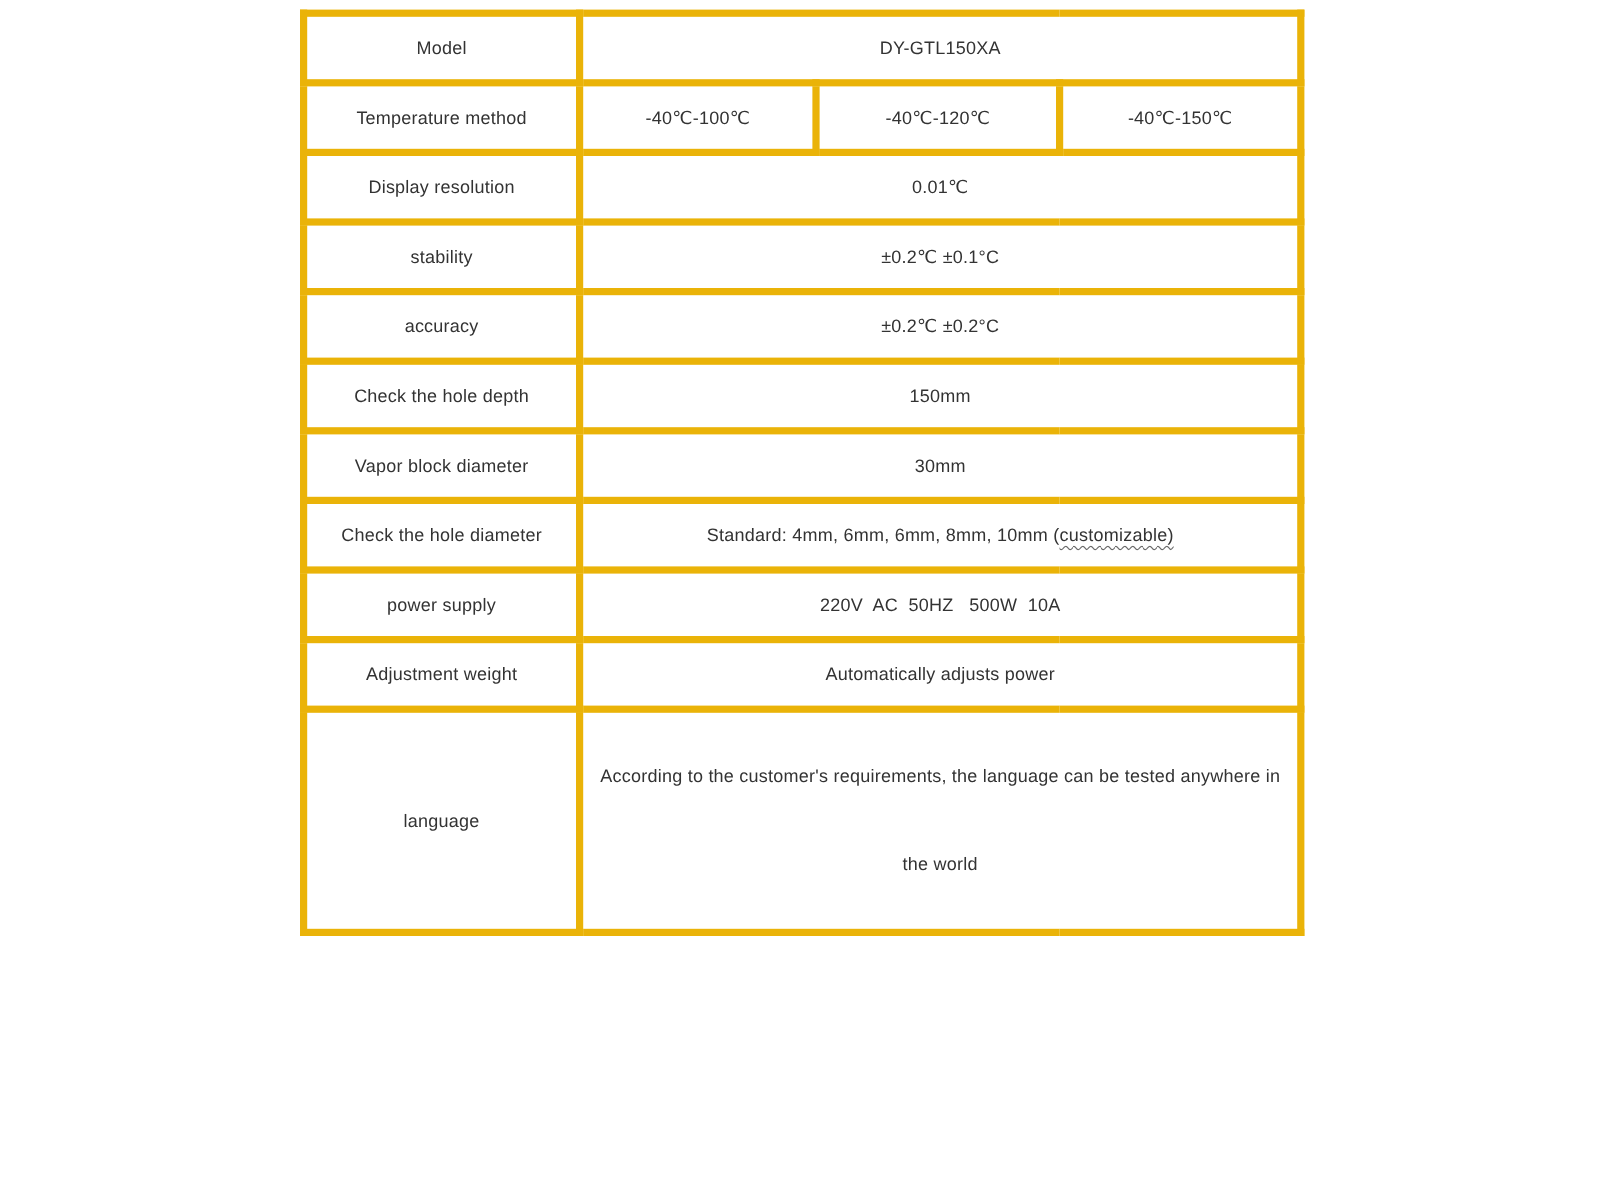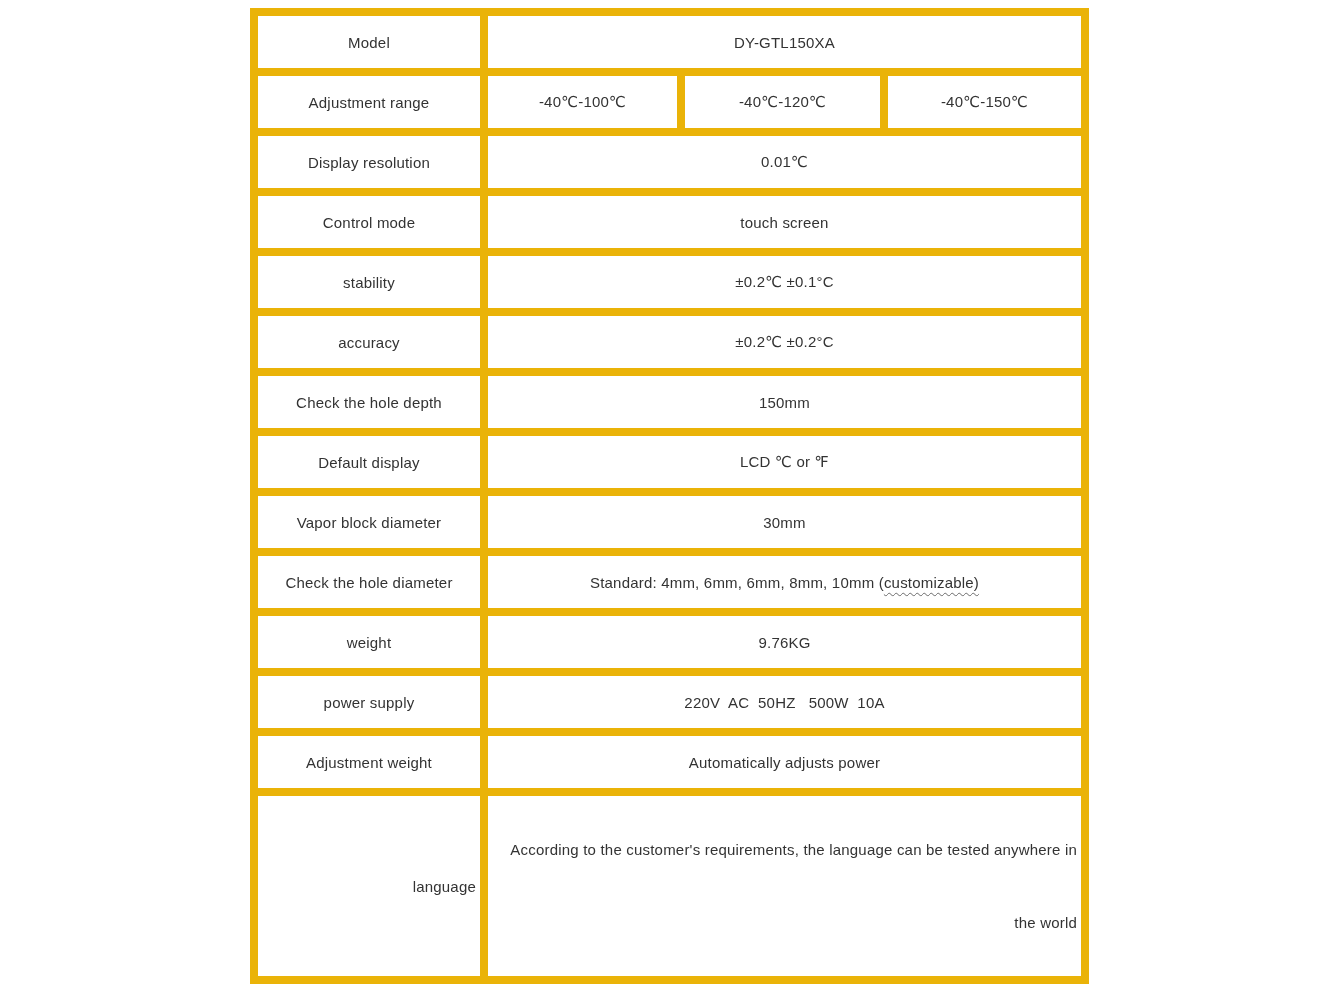--- a/index.html
+++ b/index.html
@@ -23,32 +23,32 @@
     left: 250px;
     top: 8px;
   }
   table.spec {
     border-collapse: collapse;
     table-layout: fixed;
     width: 831px;
     background: #ffffff;
   }
   table.spec td {
-    border: 8px solid #eab308;
+    border: 6px solid #eab308;
     text-align: center;
     vertical-align: middle;
     font-size: 15px;
     height: 52px;
     padding: 0 4px;
     white-space: pre-wrap;
     letter-spacing: 0.2px;
   }
   td.label-cell { }
   td.value-cell { }
-  tr.row-language td { height: 93px; text-align: right; }
+  tr.row-language td { height: 93px; }
   tr.row-language .line { line-height: 39px; }
   .small-text { font-size: 13.5px; }
   .wavy {
     text-decoration-line: underline;
     text-decoration-style: wavy;
     text-decoration-color: #6b6b6b;
     text-decoration-thickness: 1px;
     text-underline-offset: 4px;
   }
 </style>
@@ -63,60 +63,48 @@
         <col style="width:197px">
         <col style="width:203px">
         <col style="width:201px">
       </colgroup>
       <tbody>
         <tr>
           <td class="label-cell">Model</td>
           <td class="value-cell" colspan="3">DY-GTL150XA</td>
         </tr>
         <tr>
-          <td class="label-cell">Adjustment range</td>
+          <td class="label-cell">Temperature method</td>
           <td class="value-cell">-40℃-100℃</td>
           <td class="value-cell">-40℃-120℃</td>
           <td class="value-cell">-40℃-150℃</td>
         </tr>
         <tr>
           <td class="label-cell">Display resolution</td>
           <td class="value-cell" colspan="3">0.01℃</td>
-        </tr>
-        <tr>
-          <td class="label-cell">Control mode</td>
-          <td class="value-cell" colspan="3">touch screen</td>
         </tr>
         <tr>
           <td class="label-cell">stability</td>
           <td class="value-cell" colspan="3">±0.2℃ ±0.1°C</td>
         </tr>
         <tr>
           <td class="label-cell">accuracy</td>
           <td class="value-cell" colspan="3">±0.2℃ ±0.2°C</td>
         </tr>
         <tr>
           <td class="label-cell">Check the hole depth</td>
           <td class="value-cell" colspan="3">150mm</td>
         </tr>
         <tr>
-          <td class="label-cell">Default display</td>
-          <td class="value-cell" colspan="3">LCD ℃ or ℉</td>
-        </tr>
-        <tr>
           <td class="label-cell">Vapor block diameter</td>
           <td class="value-cell" colspan="3">30mm</td>
         </tr>
         <tr>
           <td class="label-cell">Check the hole diameter</td>
           <td class="value-cell small-text" colspan="3"><span>Standard: 4mm, 6mm, 6mm, 8mm, 10mm (</span><span class="wavy">customizable)</span></td>
-        </tr>
-        <tr>
-          <td class="label-cell">weight</td>
-          <td class="value-cell" colspan="3">9.76KG</td>
         </tr>
         <tr>
           <td class="label-cell">power supply</td>
           <td class="value-cell" colspan="3">220V  AC  50HZ   500W  10A</td>
         </tr>
         <tr>
           <td class="label-cell">Adjustment weight</td>
           <td class="value-cell" colspan="3">Automatically adjusts power</td>
         </tr>
         <tr class="row-language">

